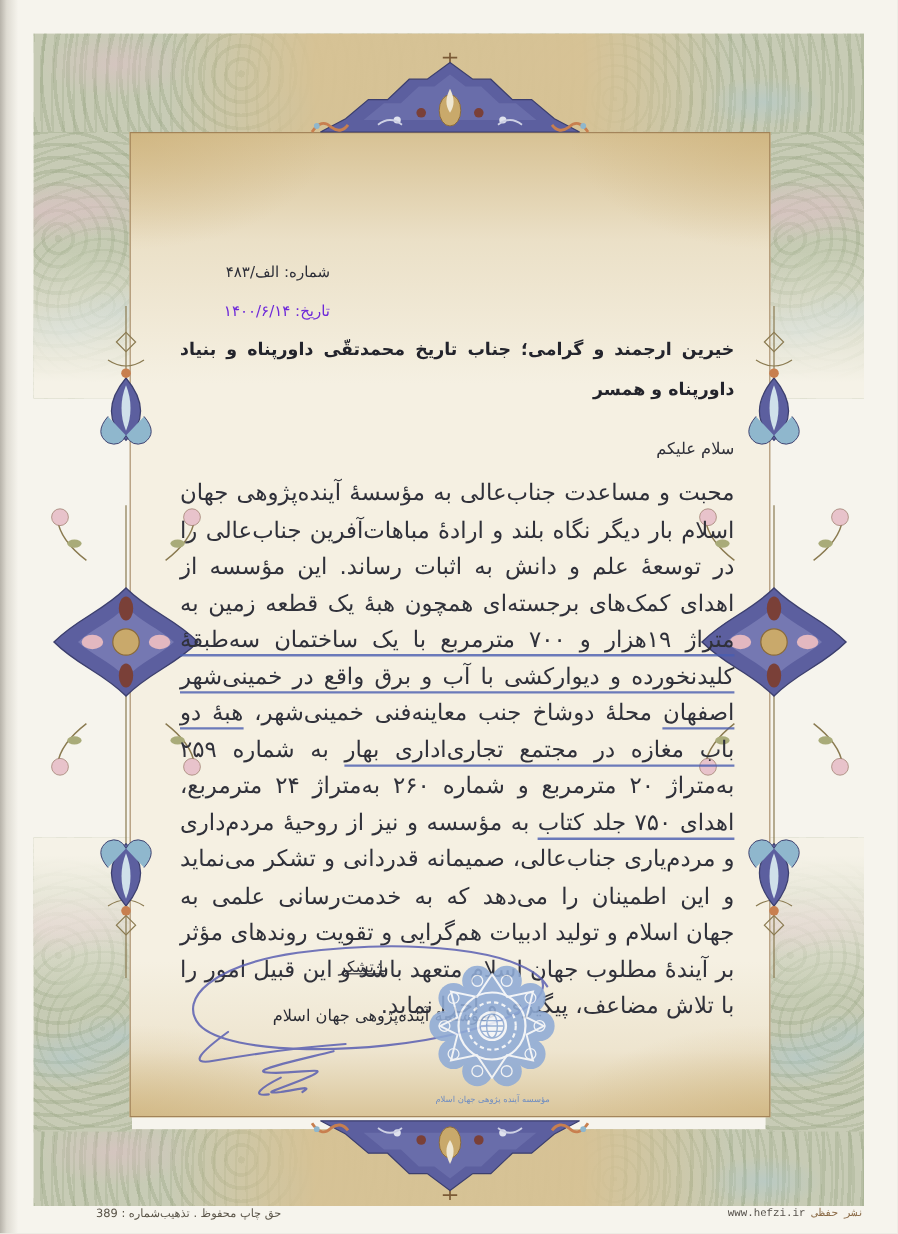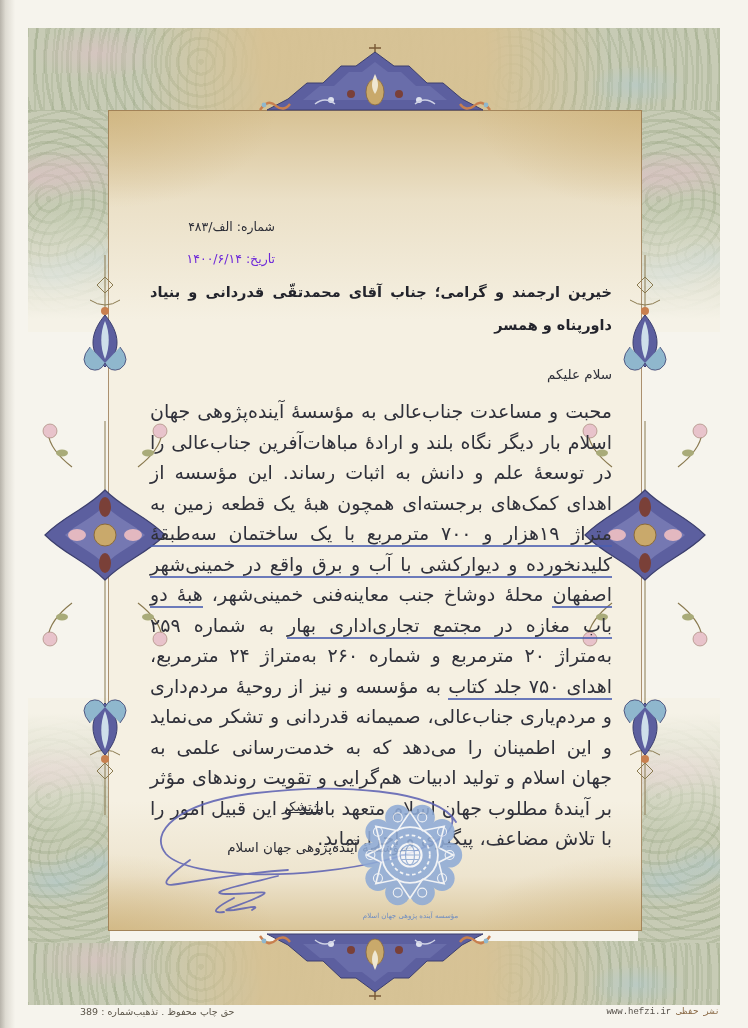--- a/index.html
+++ b/index.html
@@ -223,21 +223,21 @@
       <path d="M60 92 q-12 14 0 22 q10 4 15 -6 M90 92 q12 14 0 22 q-10 4 -15 -6" fill="#8fb7cd" stroke="#3c3f6e" stroke-width=".8"></path>
       <path d="M75 66 C70 78 70 92 75 104 C80 92 80 78 75 66 Z" fill="#cfe0ea"></path>
       <circle cx="75" cy="56" r="4" fill="#c87f4f"></circle>
     </g>
   </svg>
 
   <div class="refnum fa">شماره: الف/۴۸۳</div>
   <div class="dateline fa">تاریخ: ۱۴۰۰/۶/۱۴</div>
 
   <div class="letter-flow fa">
-    <div class="salutation">خیرین ارجمند و گرامی؛ جناب آقای محمدتقّی قدردانی و بنیاد داورپناه و همسر</div>
+    <div class="salutation">خیرین ارجمند و گرامی؛ جناب تاریخ محمدتقّی داورپناه و بنیاد داورپناه و همسر</div>
     <div class="greeting">سلام علیکم</div>
     <div class="para"><span>محبت و مساعدت جناب‌عالی به مؤسسهٔ آینده‌پژوهی جهان اسلام بار دیگر نگاه بلند و ارادهٔ مباهات‌آفرین جناب‌عالی را در توسعهٔ علم و دانش به اثبات رساند. این مؤسسه از اهدای کمک‌های برجسته‌ای همچون هبهٔ یک قطعه زمین به </span><span class="u">متراژ ۱۹هزار و ۷۰۰ مترمربع با یک ساختمان سه‌طبقهٔ کلیدنخورده و دیوارکشی با آب و برق واقع در خمینی‌شهر اصفهان</span><span> محلهٔ دوشاخ جنب معاینه‌فنی خمینی‌شهر، </span><span class="u">هبهٔ دو باب مغازه در مجتمع تجاری‌اداری بهار</span><span> به شماره ۲۵۹ به‌متراژ ۲۰ مترمربع و شماره ۲۶۰ به‌متراژ ۲۴ مترمربع، </span><span class="u">اهدای ۷۵۰ جلد کتاب</span><span> به مؤسسه و نیز از روحیهٔ مردم‌داری و مردم‌یاری جناب‌عالی، صمیمانه قدردانی و تشکر می‌نماید و این اطمینان را می‌دهد که به خدمت‌رسانی علمی به جهان اسلام و تولید ادبیات هم‌گرایی و تقویت روندهای مؤثر بر آیندهٔ مطلوب جهان اسلام متعهد باشد و این قبیل امور را با تلاش مضاعف، پیگیری و اجرا نماید.</span></div>
   </div>
 
   <div class="closing fa">با تشکر</div>
   <div class="signer fa">مؤسسهٔ آینده‌پژوهی جهان اسلام</div>
 
   <svg class="sig-svg" width="332" height="142" viewBox="0 0 332 142">
     <g fill="none" stroke="#5a5fb2" stroke-width="1.8" stroke-linecap="round" opacity=".85">
       <path d="M318 42 C300 10 200 2 110 14 C40 24 10 52 28 74 C52 100 170 100 248 80 C295 68 318 52 314 38"></path>

